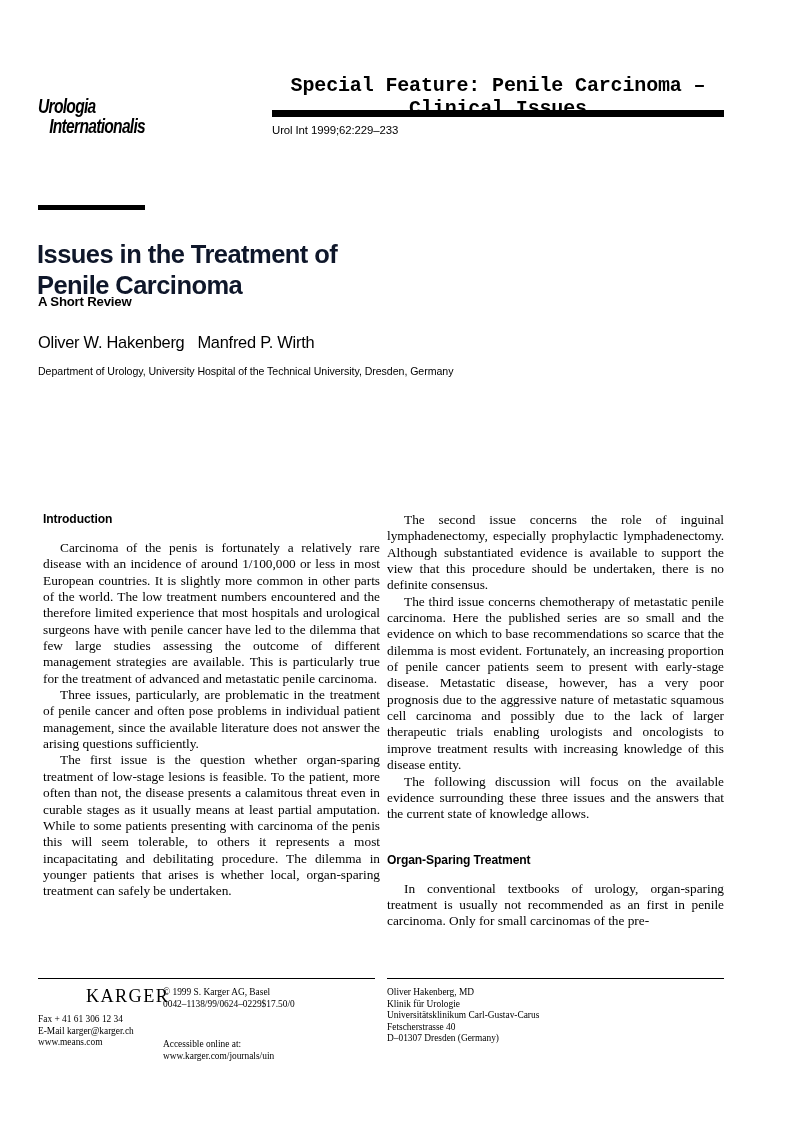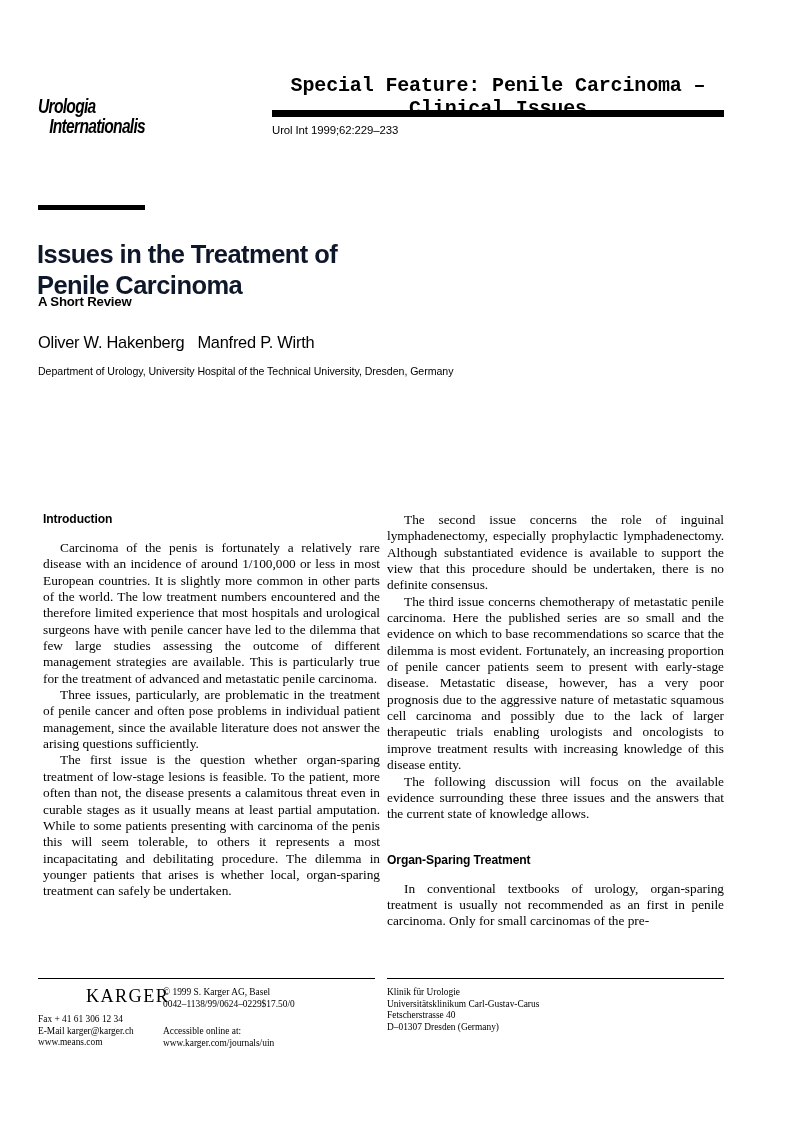--- a/index.html
+++ b/index.html
@@ -217,21 +217,21 @@
     position: absolute;
     left: 125px;
     top: 9px;
     width: 210px;
     font-family: "Liberation Serif", "DejaVu Serif", serif;
     font-size: 9.4px;
     line-height: 11.6px;
     color: #000;
   }
   .copyright-block .online {
-    margin-top: 16px;
+    margin-top: 29px;
   }
   .correspondence {
     position: absolute;
     left: 0px;
     top: 9px;
     width: 330px;
     font-family: "Liberation Serif", "DejaVu Serif", serif;
     font-size: 9.4px;
     line-height: 11.6px;
     color: #000;
@@ -298,20 +298,21 @@
         <div>© 1999 S. Karger AG, Basel</div>
         <div>0042–1138/99/0624–0229$17.50/0</div>
         <div class="online">Accessible online at:</div>
         <div>www.karger.com/journals/uin</div>
       </div>
     </div>
 
     <div class="footer-col footer-col-right">
       <div class="footer-rule"></div>
       <div class="correspondence">
+        <div>Oliver Hakenberg, MD</div>
         <div>Klinik für Urologie</div>
         <div>Universitätsklinikum Carl-Gustav-Carus</div>
         <div>Fetscherstrasse 40</div>
         <div>D–01307 Dresden (Germany)</div>
       </div>
     </div>
 
   </div>
 
 </div>

